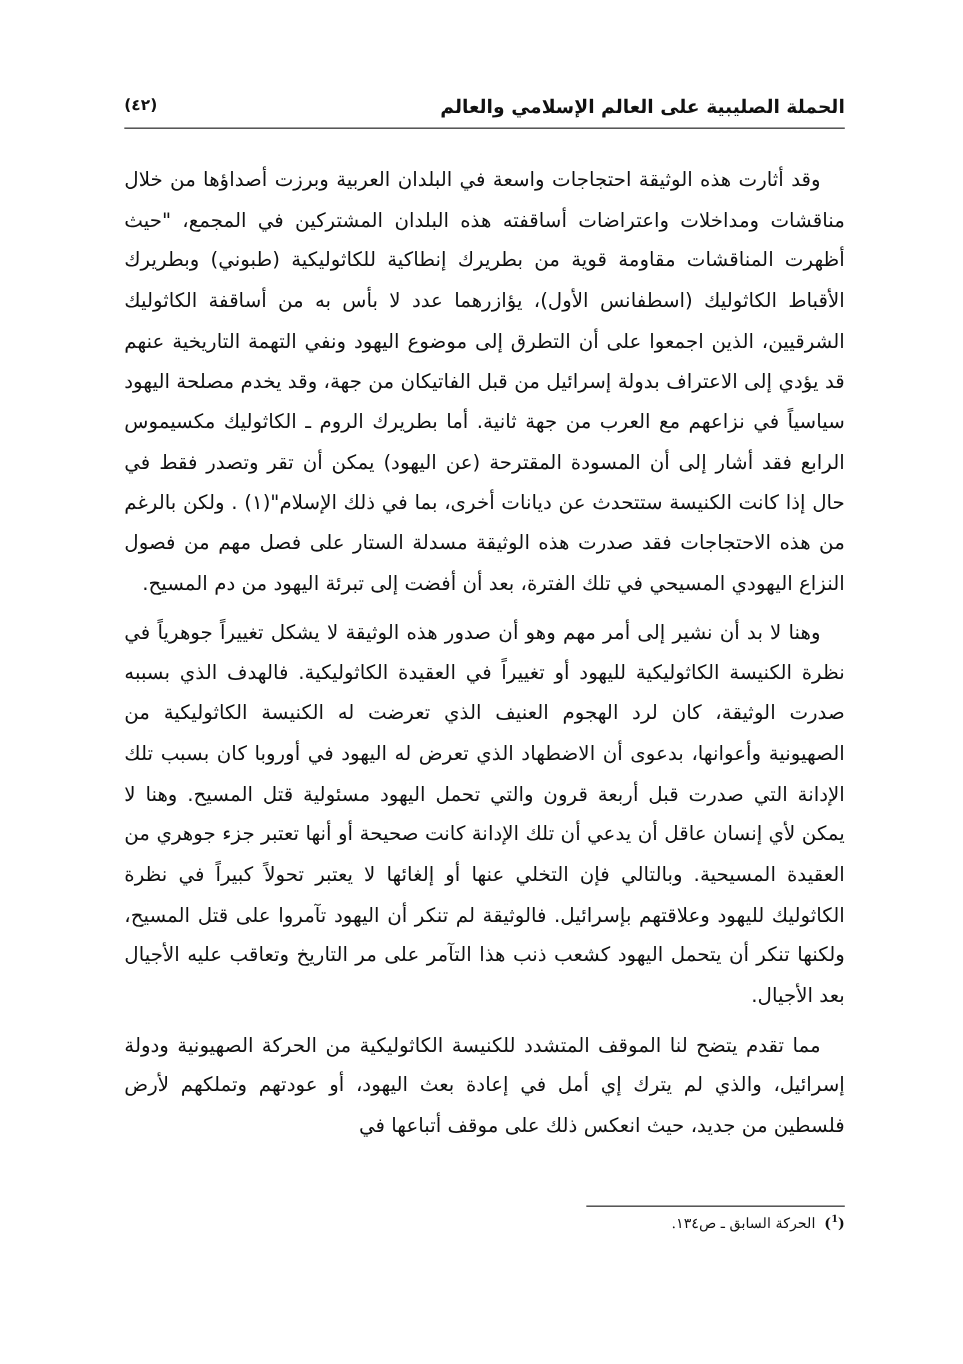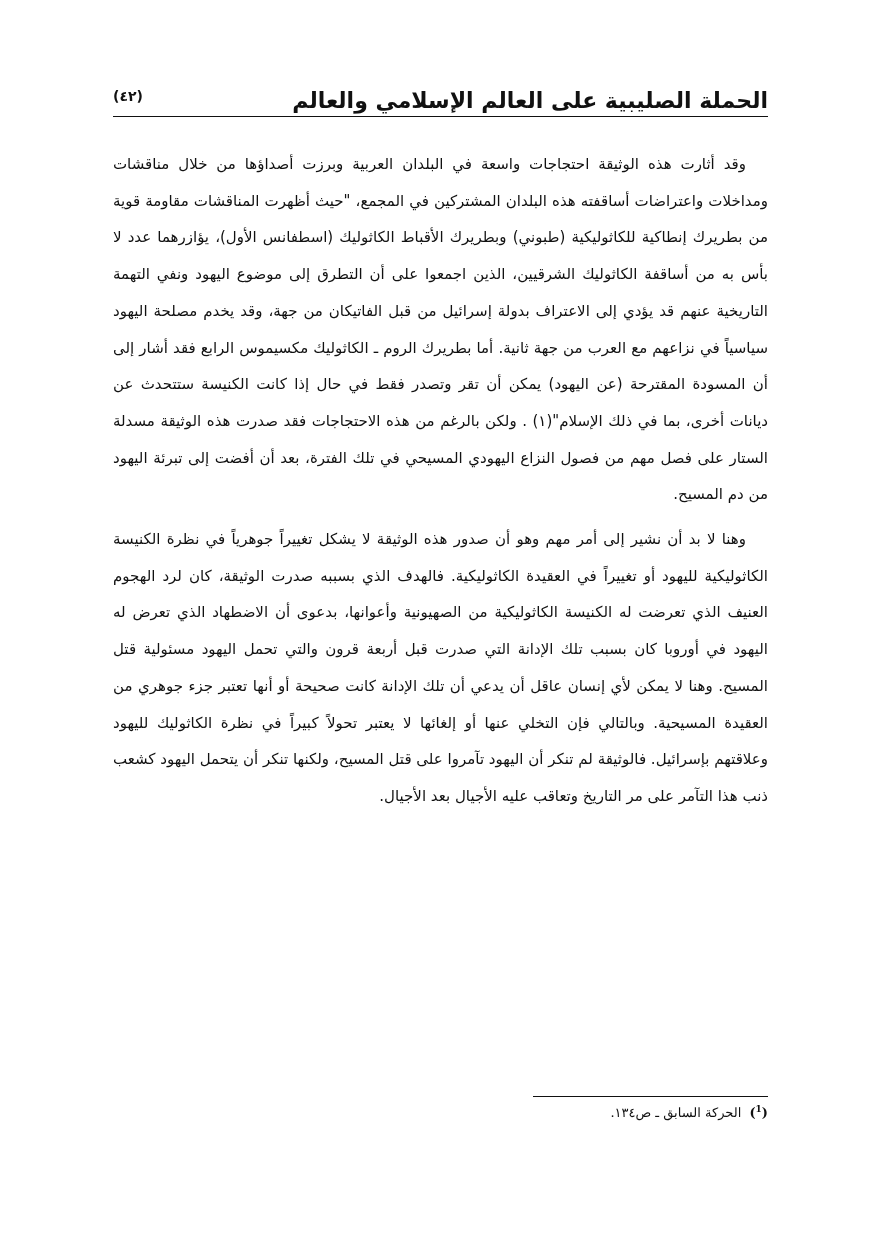--- a/index.html
+++ b/index.html
@@ -21,42 +21,42 @@
       left: 113px;
       width: 655px;
       height: 30px;
       border-bottom: 1.5px solid #111;
       direction: rtl;
     }
     .header-title {
       position: absolute;
       right: 0;
       top: 2px;
-      font-size: 22px;
+      font-size: 17px;
       font-weight: bold;
       white-space: nowrap;
     }
     .page-number {
       position: absolute;
       left: 0;
       top: 2px;
       font-size: 14px;
       font-weight: bold;
       direction: rtl;
     }
     .body-text {
       position: absolute;
       top: 146px;
       left: 113px;
       width: 655px;
       direction: rtl;
     }
     .paragraph {
       margin: 0 0 8px 0;
-      font-size: 15px;
+      font-size: 18px;
       line-height: 36.7px;
       text-align: justify;
       text-align-last: right;
       text-indent: 22px;
     }
     .footnote-rule {
       position: absolute;
       top: 1096px;
       left: 533px;
       width: 235px;
@@ -83,20 +83,21 @@
 <body>
 
 <div class="page-header">
   <span class="header-title">الحملة الصليبية على العالم الإسلامي والعالم</span>
   <span class="page-number">(٤٢)</span>
 </div>
 
 <div class="body-text">
   <p class="paragraph">وقد أثارت هذه الوثيقة احتجاجات واسعة في البلدان العربية وبرزت أصداؤها من خلال مناقشات ومداخلات واعتراضات أساقفته هذه البلدان المشتركين في المجمع، "حيث أظهرت المناقشات مقاومة قوية من بطريرك إنطاكية للكاثوليكية (طبوني) وبطريرك الأقباط الكاثوليك (اسطفانس الأول)، يؤازرهما عدد لا بأس به من أساقفة الكاثوليك الشرقيين، الذين اجمعوا على أن التطرق إلى موضوع اليهود ونفي التهمة التاريخية عنهم قد يؤدي إلى الاعتراف بدولة إسرائيل من قبل الفاتيكان من جهة، وقد يخدم مصلحة اليهود سياسياً في نزاعهم مع العرب من جهة ثانية. أما بطريرك الروم ـ الكاثوليك مكسيموس الرابع فقد أشار إلى أن المسودة المقترحة (عن اليهود) يمكن أن تقر وتصدر فقط في حال إذا كانت الكنيسة ستتحدث عن ديانات أخرى، بما في ذلك الإسلام"(١) . ولكن بالرغم من هذه الاحتجاجات فقد صدرت هذه الوثيقة مسدلة الستار على فصل مهم من فصول النزاع اليهودي المسيحي في تلك الفترة، بعد أن أفضت إلى تبرئة اليهود من دم المسيح.</p>
   <p class="paragraph">وهنا لا بد أن نشير إلى أمر مهم وهو أن صدور هذه الوثيقة لا يشكل تغييراً جوهرياً في نظرة الكنيسة الكاثوليكية لليهود أو تغييراً في العقيدة الكاثوليكية. فالهدف الذي بسببه صدرت الوثيقة، كان لرد الهجوم العنيف الذي تعرضت له الكنيسة الكاثوليكية من الصهيونية وأعوانها، بدعوى أن الاضطهاد الذي تعرض له اليهود في أوروبا كان بسبب تلك الإدانة التي صدرت قبل أربعة قرون والتي تحمل اليهود مسئولية قتل المسيح. وهنا لا يمكن لأي إنسان عاقل أن يدعي أن تلك الإدانة كانت صحيحة أو أنها تعتبر جزء جوهري من العقيدة المسيحية. وبالتالي فإن التخلي عنها أو إلغائها لا يعتبر تحولاً كبيراً في نظرة الكاثوليك لليهود وعلاقتهم بإسرائيل. فالوثيقة لم تنكر أن اليهود تآمروا على قتل المسيح، ولكنها تنكر أن يتحمل اليهود كشعب ذنب هذا التآمر على مر التاريخ وتعاقب عليه الأجيال بعد الأجيال.</p>
+  <p class="paragraph">مما تقدم يتضح لنا الموقف المتشدد للكنيسة الكاثوليكية من الحركة الصهيونية ودولة إسرائيل، والذي لم يترك إي أمل في إعادة بعث اليهود، أو عودتهم وتملكهم لأرض فلسطين من جديد، حيث انعكس ذلك على موقف أتباعها في</p>
 </div>
 
 <div class="footnote-rule"></div>
 
 <div class="footnote">
   <span class="footnote-marker">(<sup>1</sup>)</span>
   <span>الحركة السابق ـ ص١٣٤.</span>
 </div>
 
 </body></html>

